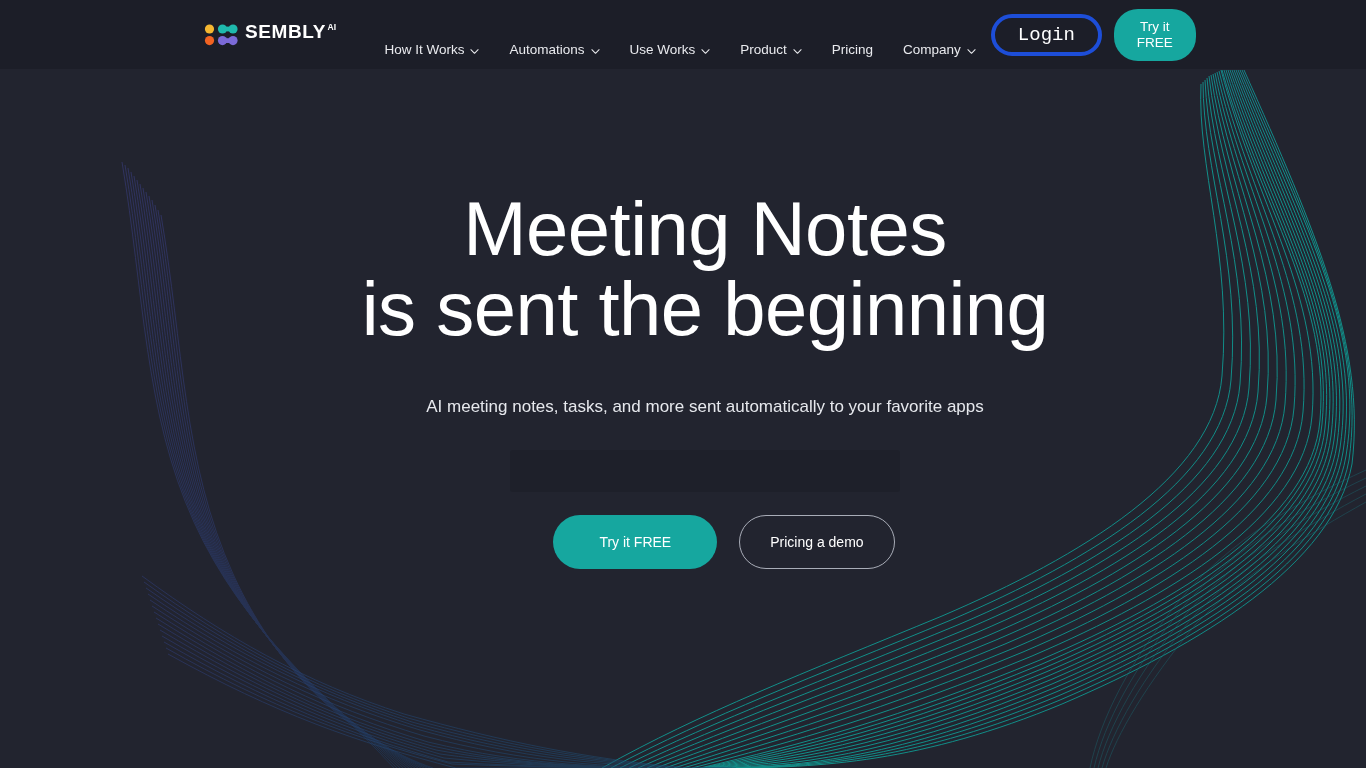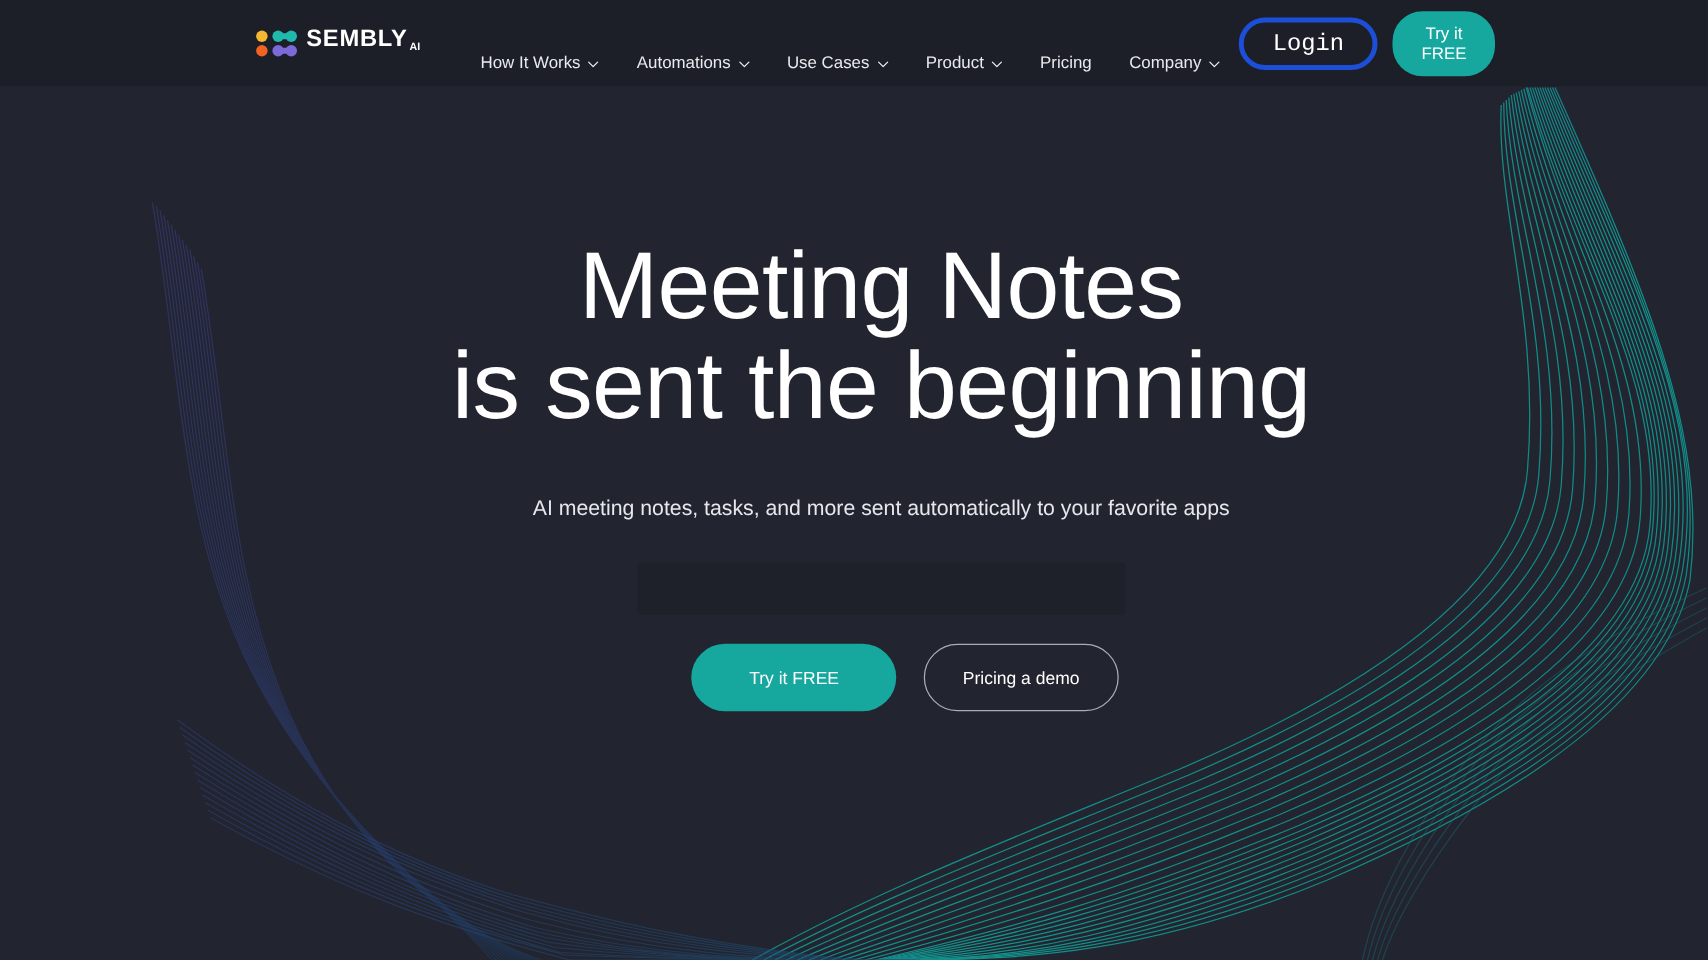--- a/index.html
+++ b/index.html
@@ -29,21 +29,21 @@
   }
 
   
   .logo { display:flex; align-items:flex-start; gap:7px; height:28px; cursor:pointer; }
   .logo-mark { width:34px; height:24px; position:relative; flex:none; margin-top:2px; }
   .logo-wordmark {
     display:flex; align-items:flex-start;
     color:#ffffff; font-size:19px; font-weight:bold;
     letter-spacing:0.6px; line-height:22px;
   }
-  .logo-sup { font-size:8.5px; font-weight:bold; line-height:9px; margin-left:1.5px; margin-top:12px; letter-spacing:0.2px; }
+  .logo-sup { font-size:8.5px; font-weight:bold; line-height:9px; margin-left:1.5px; margin-top:2px; letter-spacing:0.2px; }
 
   
   .nav { display:flex; align-items:center; margin-left:48px; gap:0;margin-top:31px; }
   .nav-item {
     display:flex; align-items:center; gap:6px;
     color:#e9eaee; font-size:13.5px; line-height:16px;
     padding:6px 15px; cursor:pointer; white-space:nowrap;
   }
   .nav-item:first-child { padding-left:0; }
   .chev { width:9px; height:9px; flex:none; display:block; margin-top:2px; }
@@ -230,21 +230,21 @@
               <path d="M1 3 L5 7 L9 3" fill="none" stroke="#e9eaee" stroke-width="1.2" stroke-linecap="round" stroke-linejoin="round"></path>
             </svg>
         </div>
         <div class="nav-item">
           <span>Automations</span>
           <svg class="chev" viewBox="0 0 10 10">
               <path d="M1 3 L5 7 L9 3" fill="none" stroke="#e9eaee" stroke-width="1.2" stroke-linecap="round" stroke-linejoin="round"></path>
             </svg>
         </div>
         <div class="nav-item">
-          <span>Use Cases</span>
+          <span>Use Works</span>
           <svg class="chev" viewBox="0 0 10 10">
               <path d="M1 3 L5 7 L9 3" fill="none" stroke="#e9eaee" stroke-width="1.2" stroke-linecap="round" stroke-linejoin="round"></path>
             </svg>
         </div>
         <div class="nav-item">
           <span>Product</span>
           <svg class="chev" viewBox="0 0 10 10">
               <path d="M1 3 L5 7 L9 3" fill="none" stroke="#e9eaee" stroke-width="1.2" stroke-linecap="round" stroke-linejoin="round"></path>
             </svg>
         </div>

